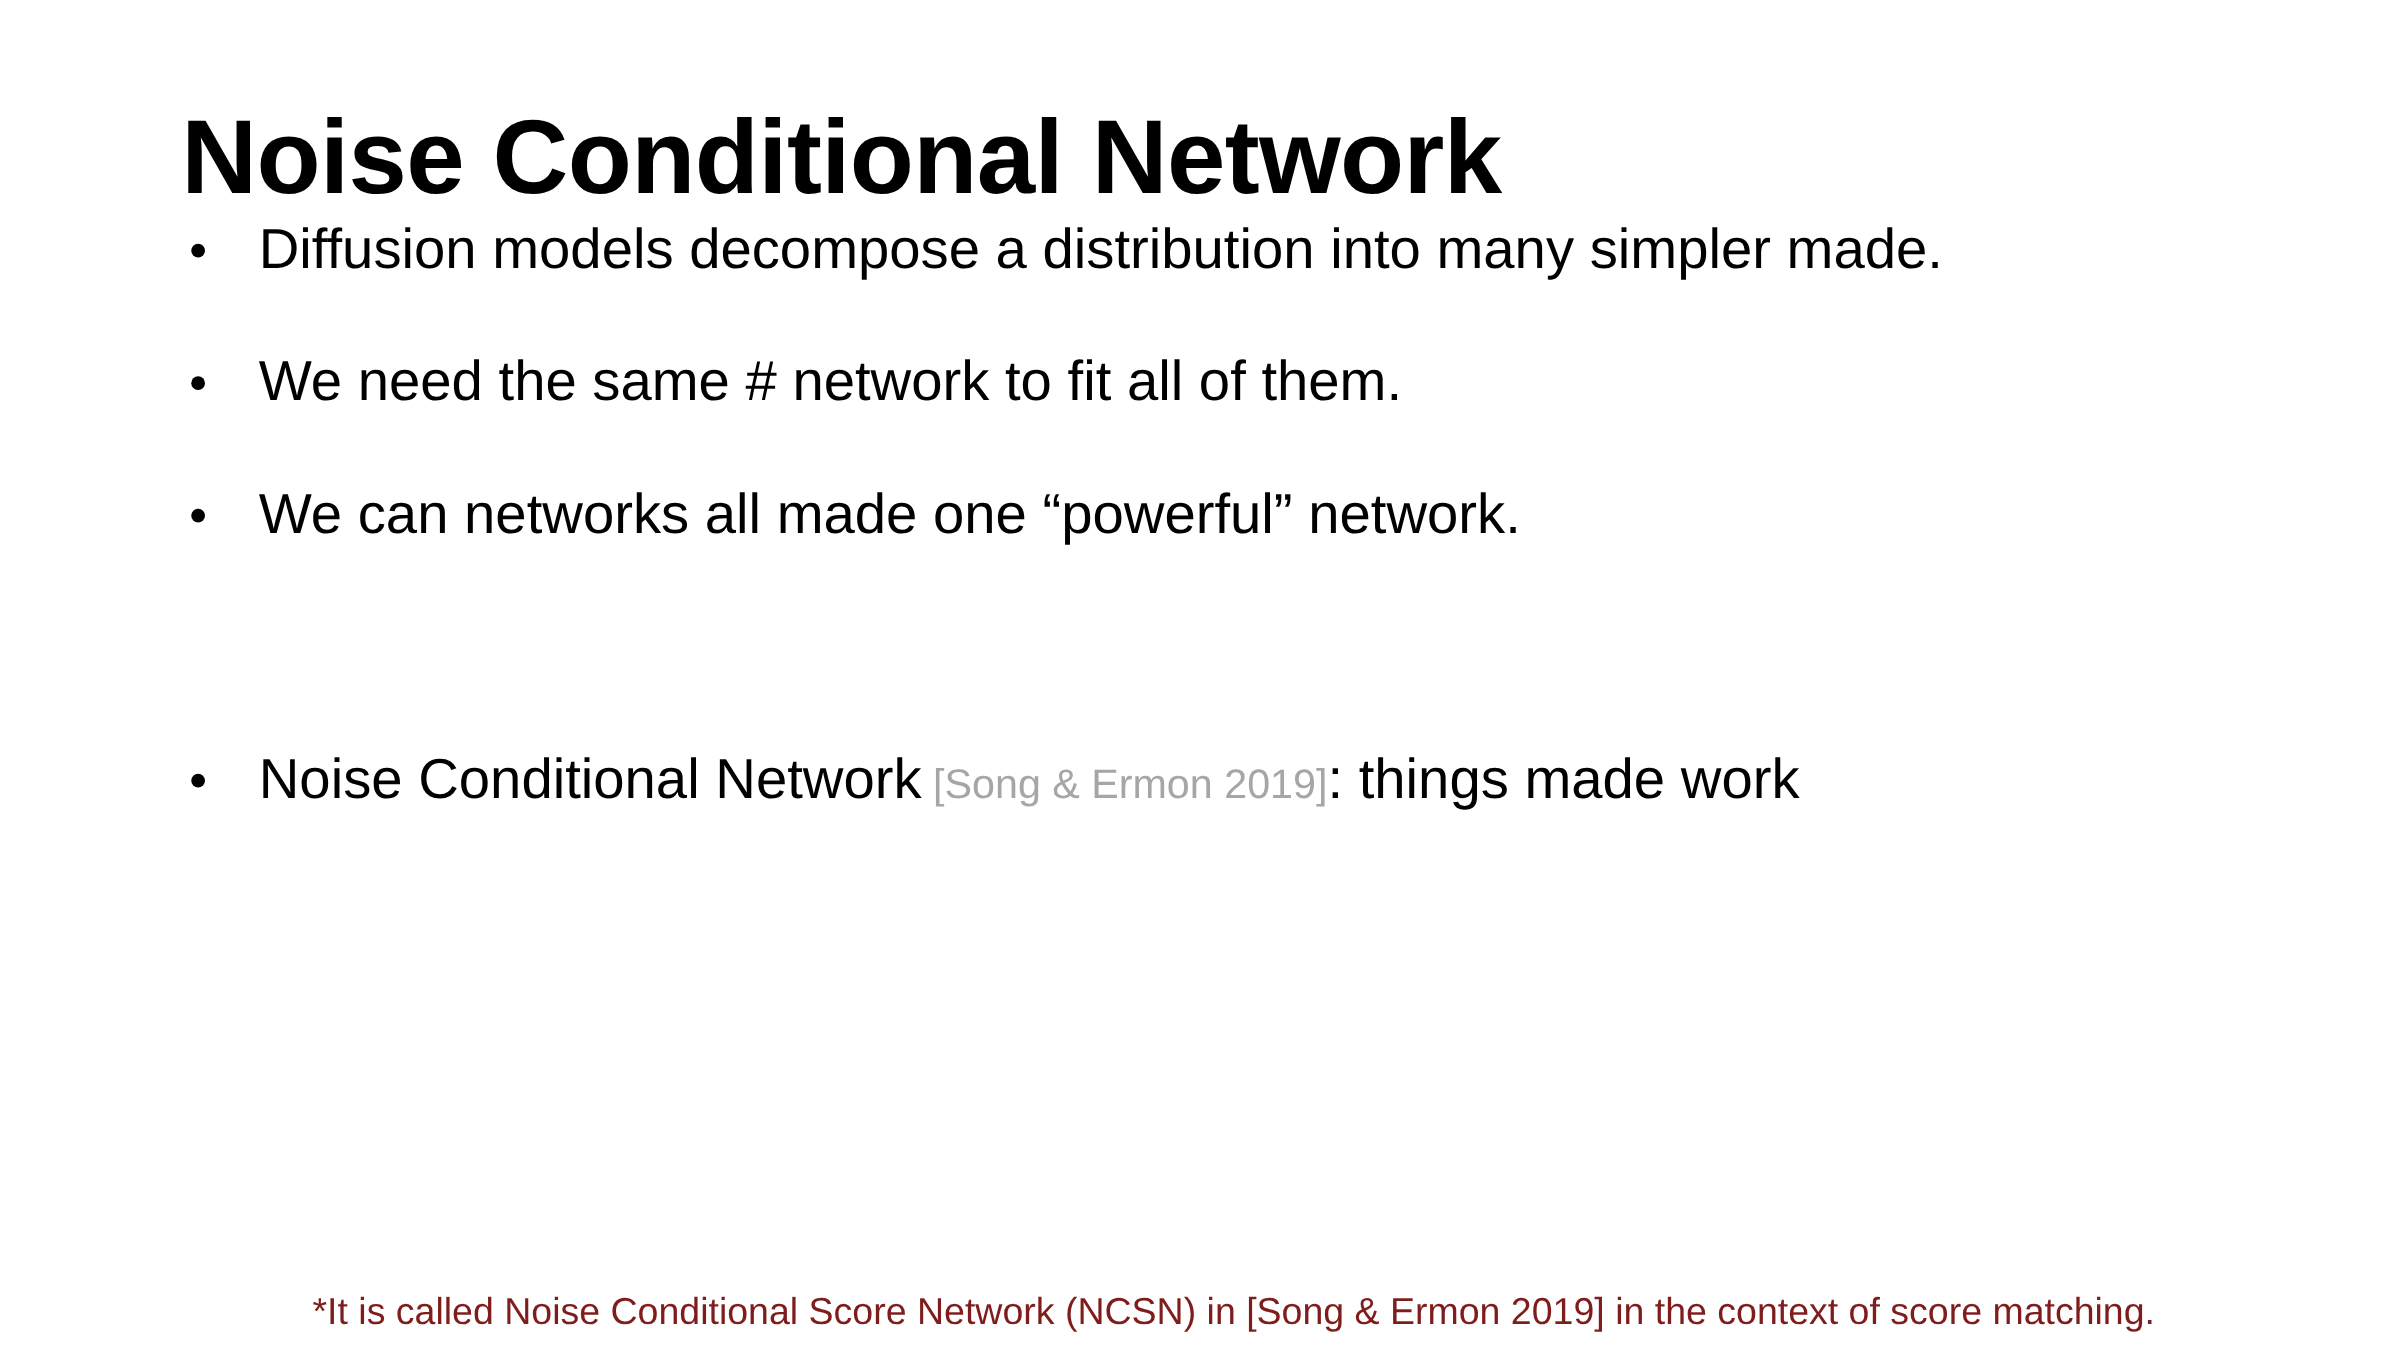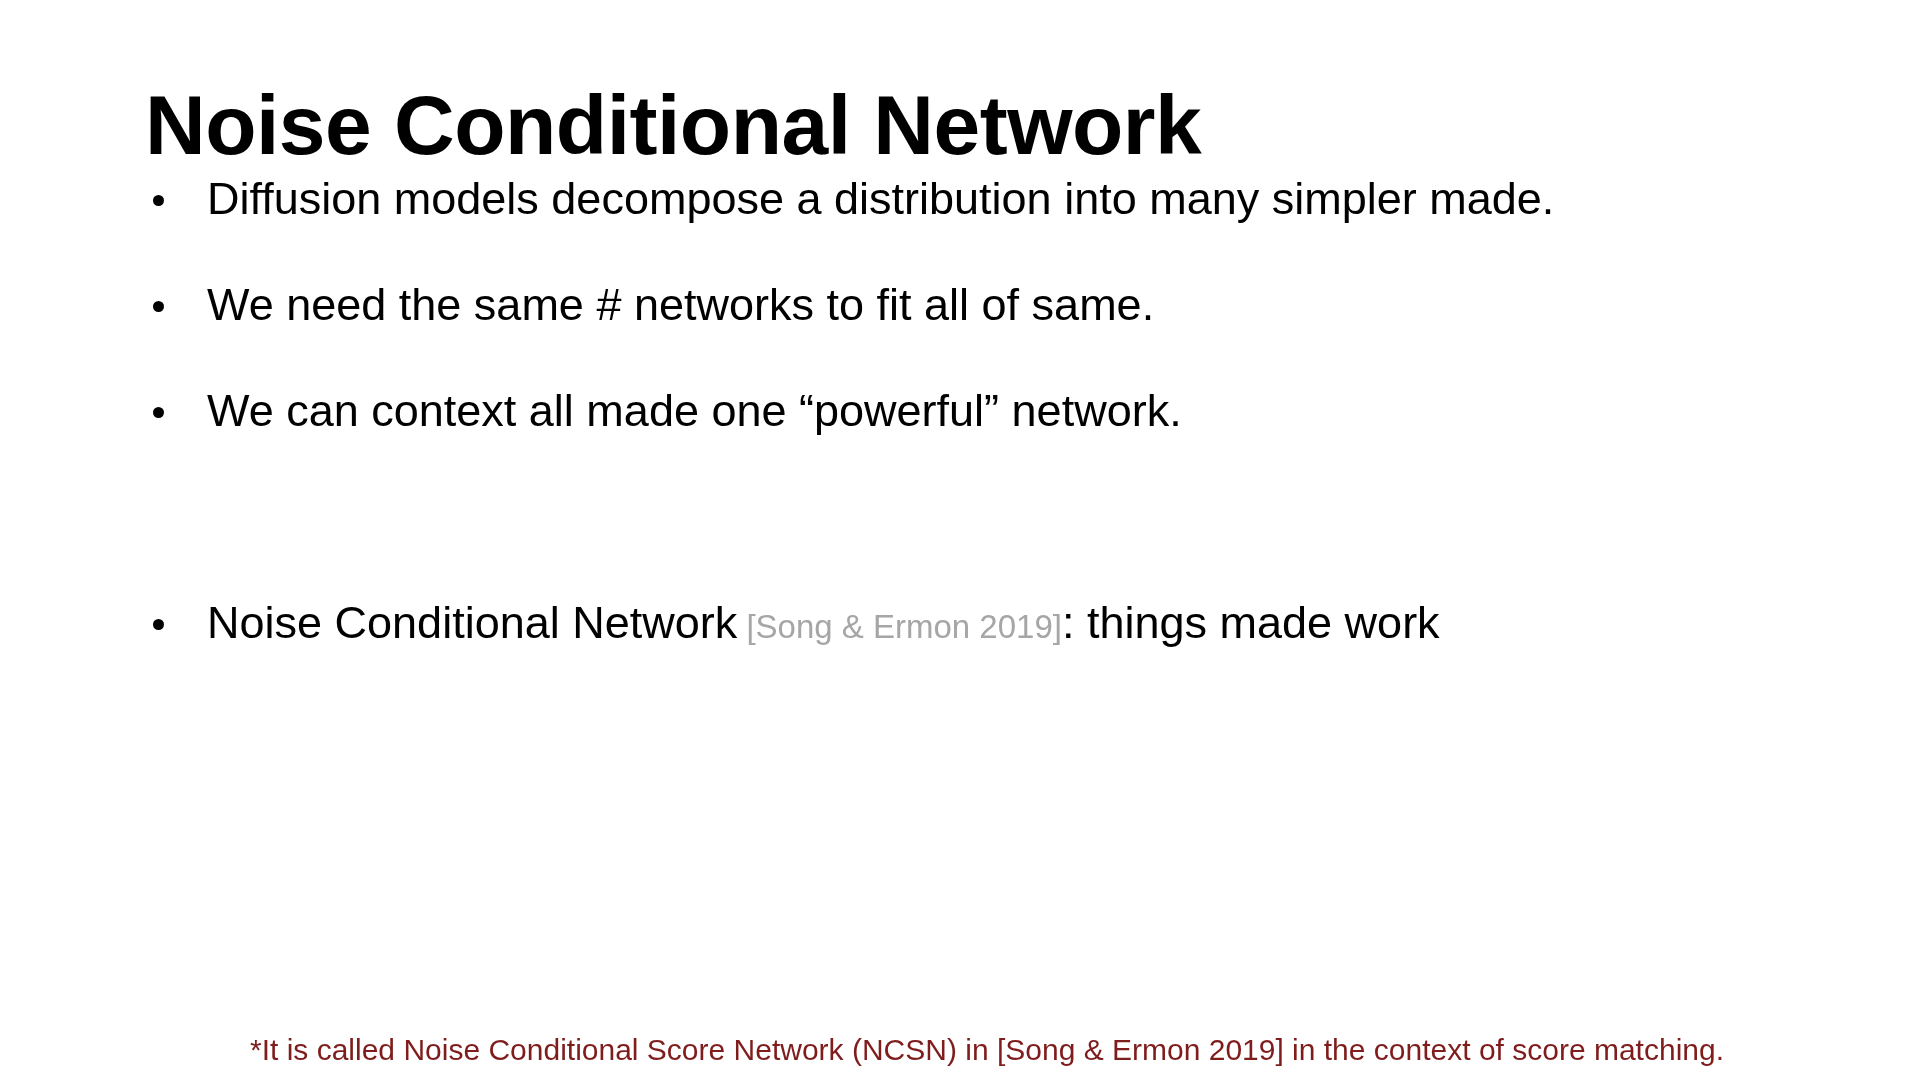--- a/index.html
+++ b/index.html
@@ -111,26 +111,26 @@
 
   <div class="bullets">
 
     <div class="bullet-row">
       <span class="bullet-dot" aria-label="•"></span>
       <span class="bullet-text"><span>Diffusion models decompose a distribution into </span><span class="b">many</span><span> simpler made.</span></span>
     </div>
 
     <div class="bullet-row">
       <span class="bullet-dot" aria-label="•"></span>
-      <span class="bullet-text"><span>We need the same # networks to fit </span><span class="b">all</span><span> of same.</span></span>
+      <span class="bullet-text"><span>We need the same # network to fit </span><span class="b">all</span><span> of them.</span></span>
     </div>
 
     <div class="bullet-row">
       <span class="bullet-dot" aria-label="•"></span>
-      <span class="bullet-text"><span>We can </span><span class="b">context</span><span> all made one “powerful” network.</span></span>
+      <span class="bullet-text"><span>We can </span><span class="b">networks</span><span> all made one “powerful” network.</span></span>
     </div>
 
 
     <div class="bullet-spacer"></div>
 
     <div class="bullet-row lead">
       <span class="bullet-dot" aria-label="•"></span>
       <span class="bullet-text"><span class="b">Noise Conditional Network</span><span class="cite"> [Song &amp; Ermon 2019]</span><span>: things made work</span></span>
     </div>
 

